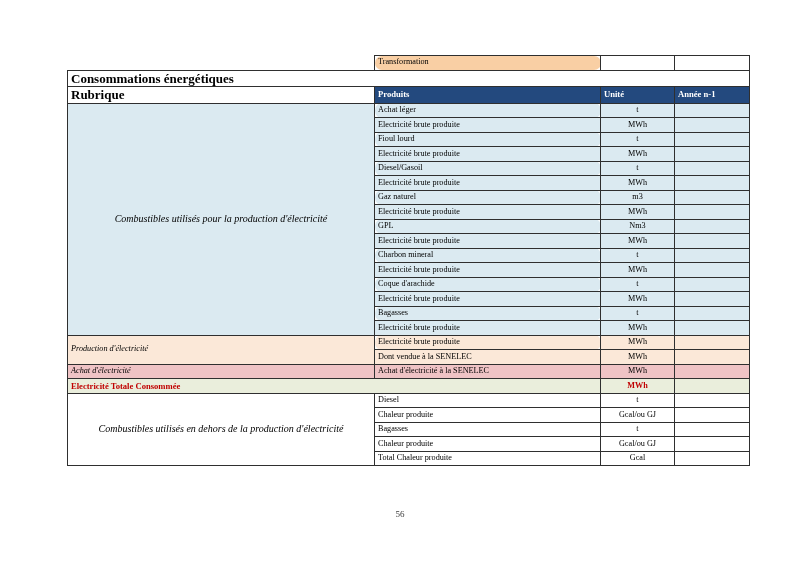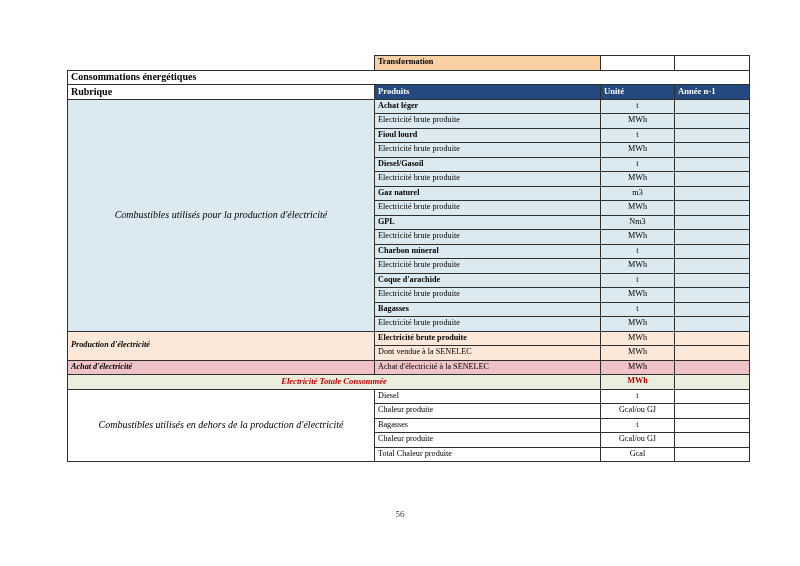--- a/index.html
+++ b/index.html
@@ -63,41 +63,40 @@
   .bg-blue   { background: #dbeaf1; }
   .bg-peach  { background: #fbe8d8; }
   .bg-pink   { background: #efc3c5; }
   .bg-green  { background: #eaeedc; }
 
   .t-hdr {
     color: #ffffff;
     font-weight: bold;
     font-size: 8.6px;
   }
-  .t-bold { font-weight: bold; }
+  .t-bold { font-weight: normal; border-radius: 7px; }
   .t-center { text-align: center; }
   .t-italic-bold {
     font-style: italic;
-    font-weight: bold;
+    font-weight: normal;
   }
   .t-red-ib {
     color: #c00000;
-    font-style: italic;
-    font-weight: bold;
-    text-align: center;
+    font-weight: bold;
+    text-align: left;
     font-size: 8.6px;
   }
   .t-red-b {
     color: #c00000;
     font-weight: bold;
     text-align: center;
   }
   .t-sec {
     font-weight: bold;
-    font-size: 10px;
+    font-size: 13px;
   }
   .rub-label {
     font-style: italic;
     font-weight: normal;
     text-align: center;
     font-size: 10px;
   }
 
   .page-number {
     position: absolute;

